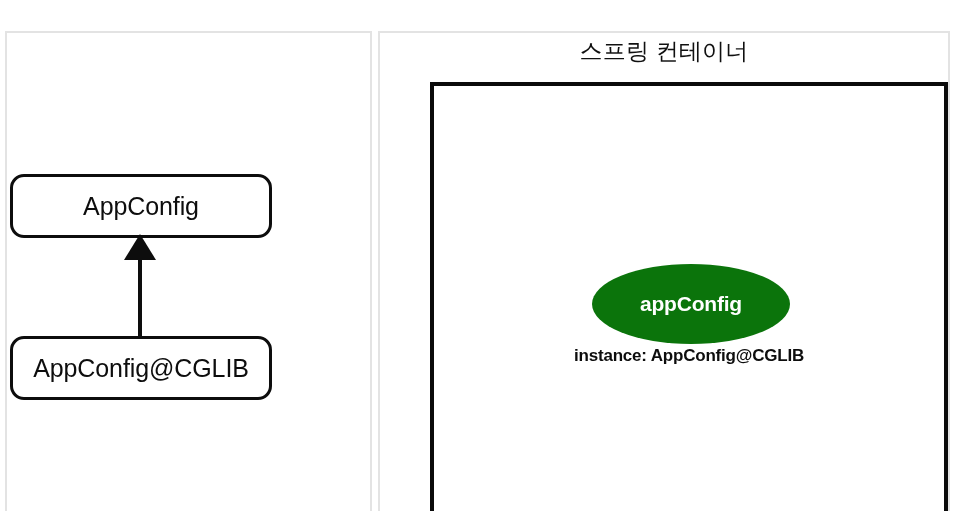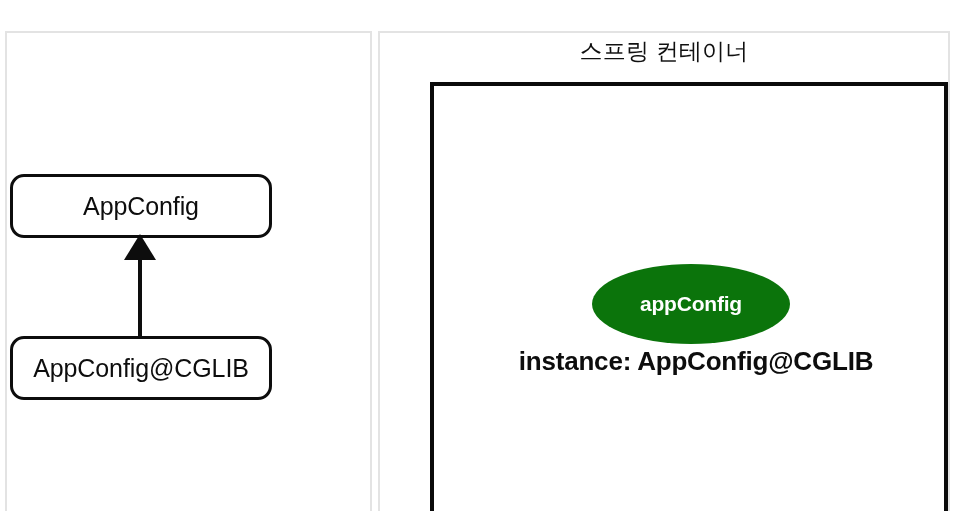--- a/index.html
+++ b/index.html
@@ -125,26 +125,25 @@
     white-space: nowrap;
   }
 
   
   #bean-instance-label {
     position: absolute;
     left: 430px;
     top: 322px;
     width: 518px;
     text-align: center;
-    font-size: 26px;
+    font-size: 17px;
     font-weight: bold;
     color: #0d0d0d;
     letter-spacing: -0.2px;
     white-space: nowrap;
-    padding-left: 7px;
   }
 </style>
 </head>
 <body>
 
 <div id="canvas">
 
   <div class="panel" id="left-panel">
   </div>
 

